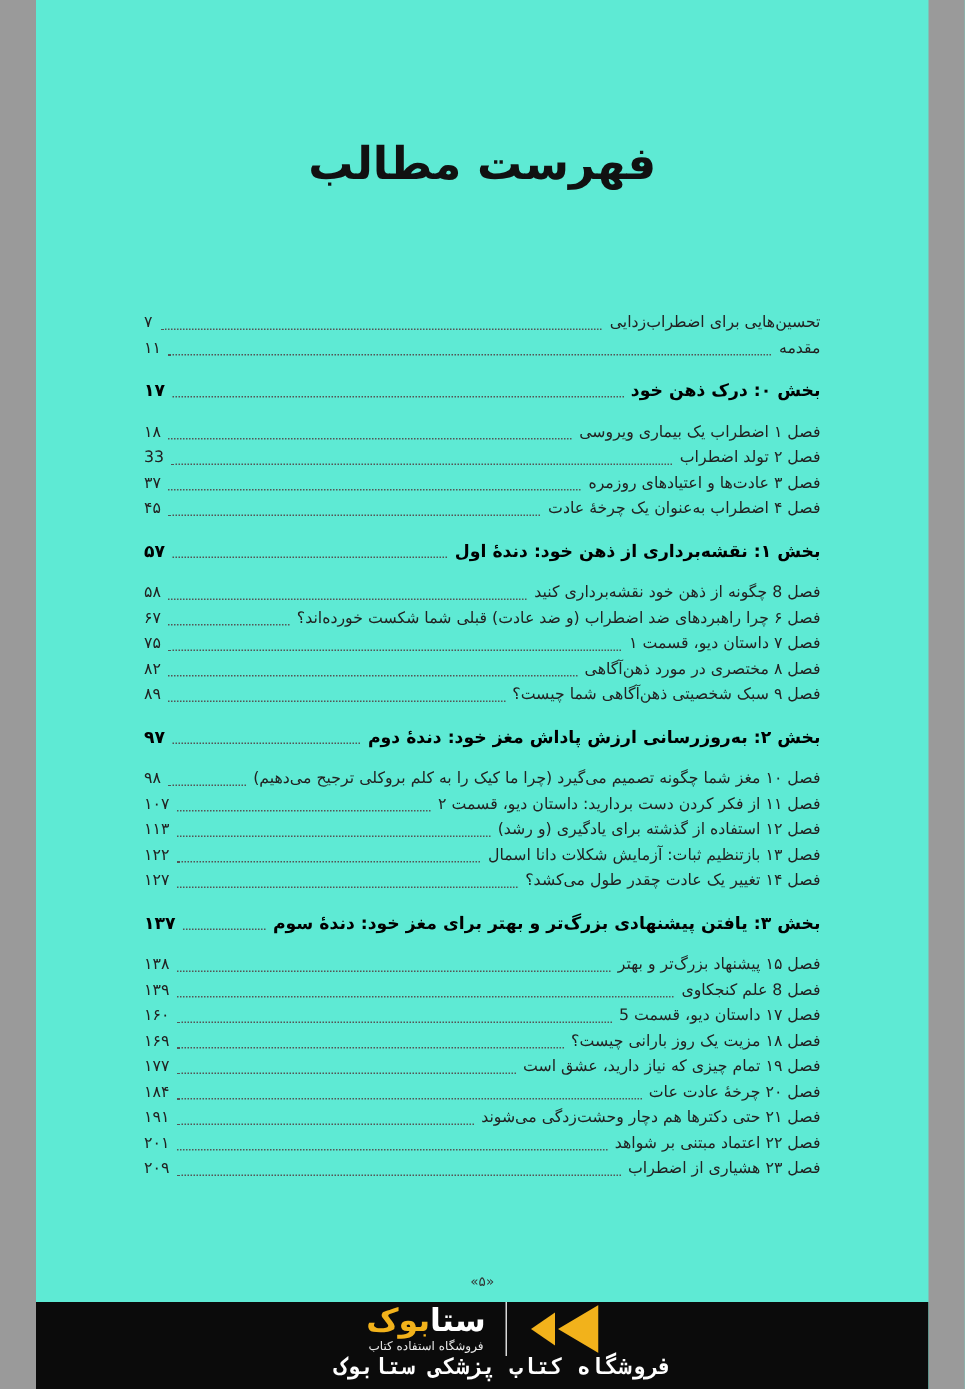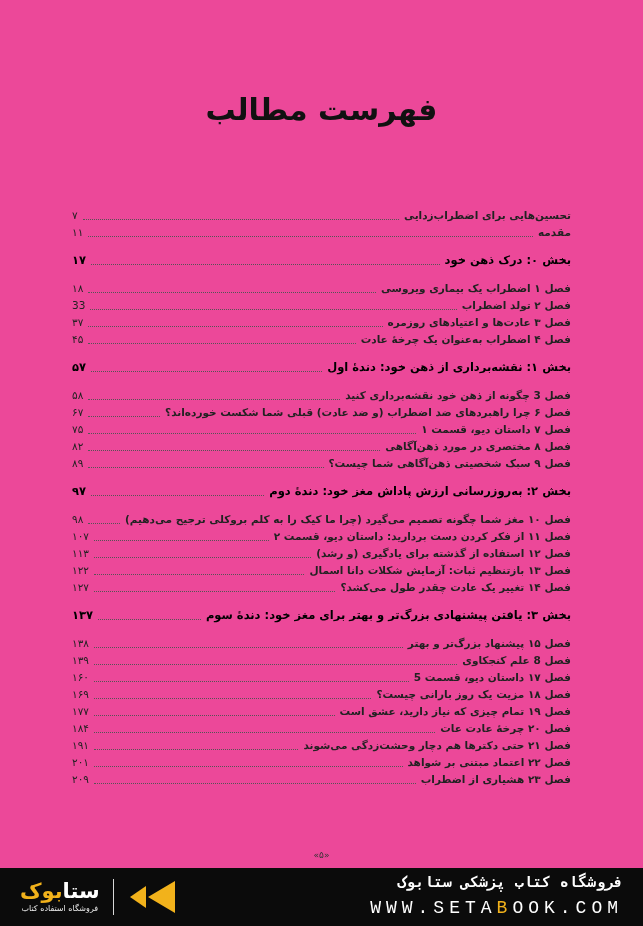--- a/index.html
+++ b/index.html
@@ -1,20 +1,20 @@
 <!DOCTYPE html>
 <html lang="fa"><head>
 <meta charset="utf-8">
 <style>
   html,body{margin:0;padding:0;background:#9a9a9a;}
   .page{
     position:relative;
-    width:643px;height:926px;
+    width:595px;height:926px;
     margin:0 auto;
-    background:#ec4899;
+    background:#5eead4;
     font-family:"DejaVu Sans",sans-serif;
     color:#1c1c1c;
     overflow:hidden;
     box-sizing:border-box;
   }
   .doc-title{
     margin-top:92px;
     text-align:center;
     font-size:30px;
     font-weight:700;
@@ -35,21 +35,20 @@
   }
   .toc-row.section{
     font-weight:700;
     font-size:11.5px;
     color:#000;
     margin:11px 0 11px 0;
   }
   .toc-title{
     white-space:nowrap;
     flex:0 0 auto;
-    font-weight:bold;
   }
   .dots{
     flex:1 1 auto;
     min-width:8px;
     border-bottom:1.2px dotted #555;
     margin:0 5px 2px 5px;
     height:1px;
   }
   .toc-page{
     white-space:nowrap;
@@ -166,21 +165,21 @@
         <span class="toc-title">فصل ۴ اضطراب به‌عنوان یک چرخهٔ عادت</span>
         <span class="dots"></span>
         <span class="toc-page">۴۵</span>
       </div>
       <div class="toc-row section">
         <span class="toc-title">بخش ۱: نقشه‌برداری از ذهن خود: دندهٔ اول</span>
         <span class="dots"></span>
         <span class="toc-page">۵۷</span>
       </div>
       <div class="toc-row">
-        <span class="toc-title">فصل 3 چگونه از ذهن خود نقشه‌برداری کنید</span>
+        <span class="toc-title">فصل 8 چگونه از ذهن خود نقشه‌برداری کنید</span>
         <span class="dots"></span>
         <span class="toc-page">۵۸</span>
       </div>
       <div class="toc-row">
         <span class="toc-title">فصل ۶ چرا راهبردهای ضد اضطراب (و ضد عادت) قبلی شما شکست خورده‌اند؟</span>
         <span class="dots"></span>
         <span class="toc-page">۶۷</span>
       </div>
       <div class="toc-row">
         <span class="toc-title">فصل ۷ داستان دیو، قسمت ۱</span>
@@ -274,21 +273,21 @@
       </div>
       <div class="toc-row">
         <span class="toc-title">فصل ۲۳ هشیاری از اضطراب</span>
         <span class="dots"></span>
         <span class="toc-page">۲۰۹</span>
       </div>
     </div>
 
   <div class="folio">«۵»</div>
 
-  <div class="footer" style="background: rgb(11, 11, 11);">
+  <div class="footer" style="background: rgb(11, 11, 11); flex-direction: column;">
     <div class="footer-left">
       <div class="logo-textblock">
         <div class="logo-wordmark">
           <span class="wm-a">ستا</span><span class="wm-b">بوک</span>
         </div>
         <div class="logo-subtitle">فروشگاه استفاده کتاب</div>
       </div>
       <div class="logo-sep" style="background: rgb(216, 216, 216);"></div>
       <svg class="logo-mark" width="48" height="36" viewBox="0 0 48 36">
         <polygon points="48,2 21,18 48,34" fill="#F2B21B"></polygon>

